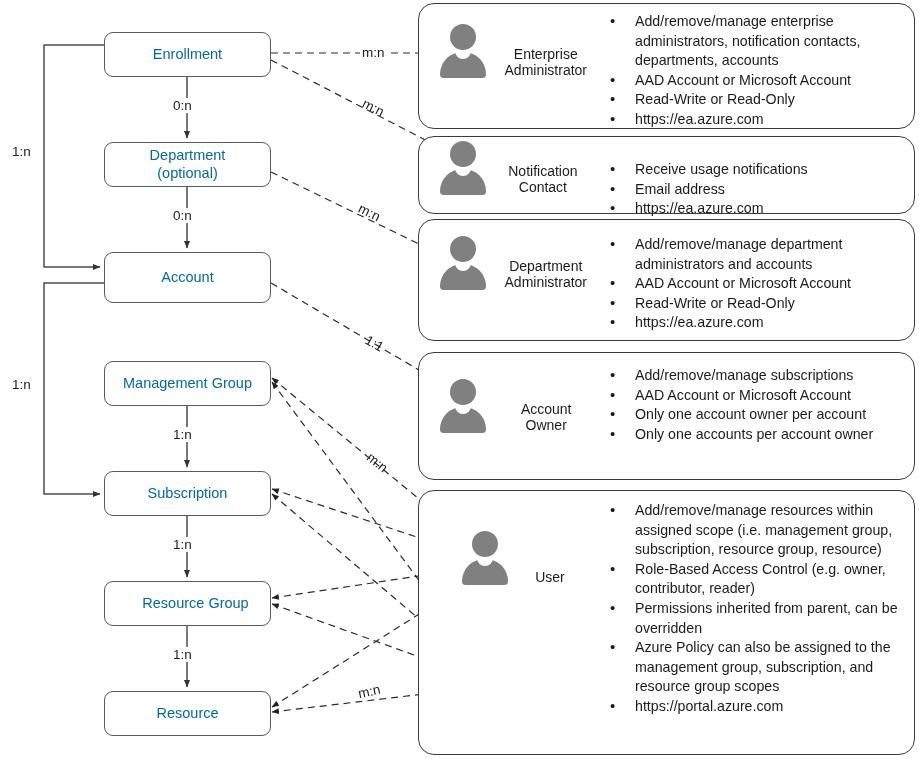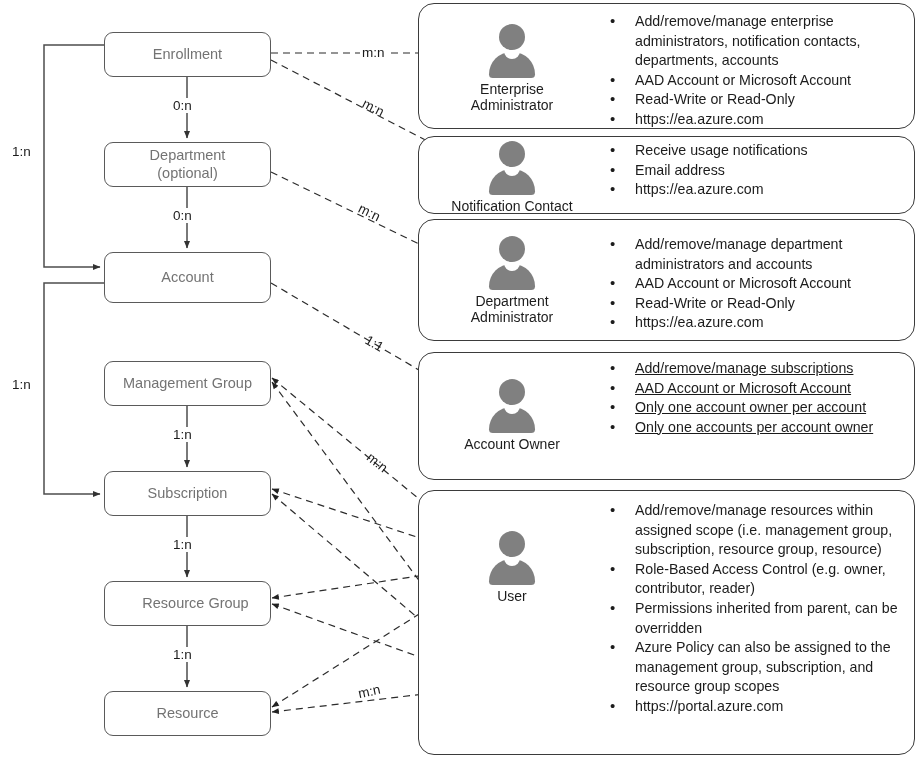--- a/index.html
+++ b/index.html
@@ -33,21 +33,21 @@
     box-sizing: border-box;
     border: 1.4px solid #5a5a5a;
     border-radius: 9px;
     background: #ffffff;
     display: flex;
     align-items: center;
     justify-content: center;
     text-align: center;
     font-size: 14.5px;
     line-height: 1.18;
-    color: #737373;
+    color: #0369a1;
     z-index: 3;
   }
   .node span { display: block; }
 
   
   .edge-label {
     position: absolute;
     font-size: 13.5px;
     color: #1c1c1c;
     background: #ffffff;
@@ -70,23 +70,24 @@
     background: #ffffff;
     z-index: 5;
     display: flex;
     align-items: center;
   }
   .panel-person {
     position: absolute;
     width: 150px;
     left: 18px;
     display: flex;
-    flex-direction: column;
-    align-items: center;
+    flex-direction: row;
+    align-items: flex-end;
     justify-content: center;
+    gap: 24px;
   }
   .panel-caption {
     margin-top: 3px;
     font-size: 14px;
     line-height: 1.16;
     text-align: center;
     color: #1c1c1c;
     white-space: pre-line;
   }
   .bullets {
@@ -338,21 +339,21 @@
 
   <div class="panel" style="left:418px; top:136px; width:497px; height:78px;">
     <div class="panel-person" style="top:4px;">
       <div class="person">
         <div class="head"></div>
           <div class="body"></div>
           <div class="notch"></div>
       </div>
       <div class="panel-caption">Notification Contact</div>
     </div>
-    <ul class="bullets" style="top:4px;">
+    <ul class="bullets" style="top:23px;">
       <li>Receive usage notifications</li>
       <li>Email address</li>
       <li>https://ea.azure.com</li>
     </ul>
   </div>
 
   <div class="panel" style="left:418px; top:219px; width:497px; height:122px;">
     <div class="panel-person" style="top:16px;">
       <div class="person">
         <div class="head"></div>
@@ -372,21 +373,21 @@
 
   <div class="panel" style="left:418px; top:352px; width:497px; height:128px;">
     <div class="panel-person" style="top:26px;">
       <div class="person">
         <div class="head"></div>
           <div class="body"></div>
           <div class="notch"></div>
       </div>
       <div class="panel-caption">Account Owner</div>
     </div>
-    <ul class="bullets" style="top:6px;text-decoration:underline;">
+    <ul class="bullets" style="top:13px;">
       <li>Add/remove/manage subscriptions</li>
       <li>AAD Account or Microsoft Account</li>
       <li>Only one account owner per account</li>
       <li>Only one accounts per account owner</li>
     </ul>
   </div>
 
   <div class="panel" style="left:418px; top:490px; width:497px; height:265px;">
     <div class="panel-person" style="top:40px;">
       <div class="person">

